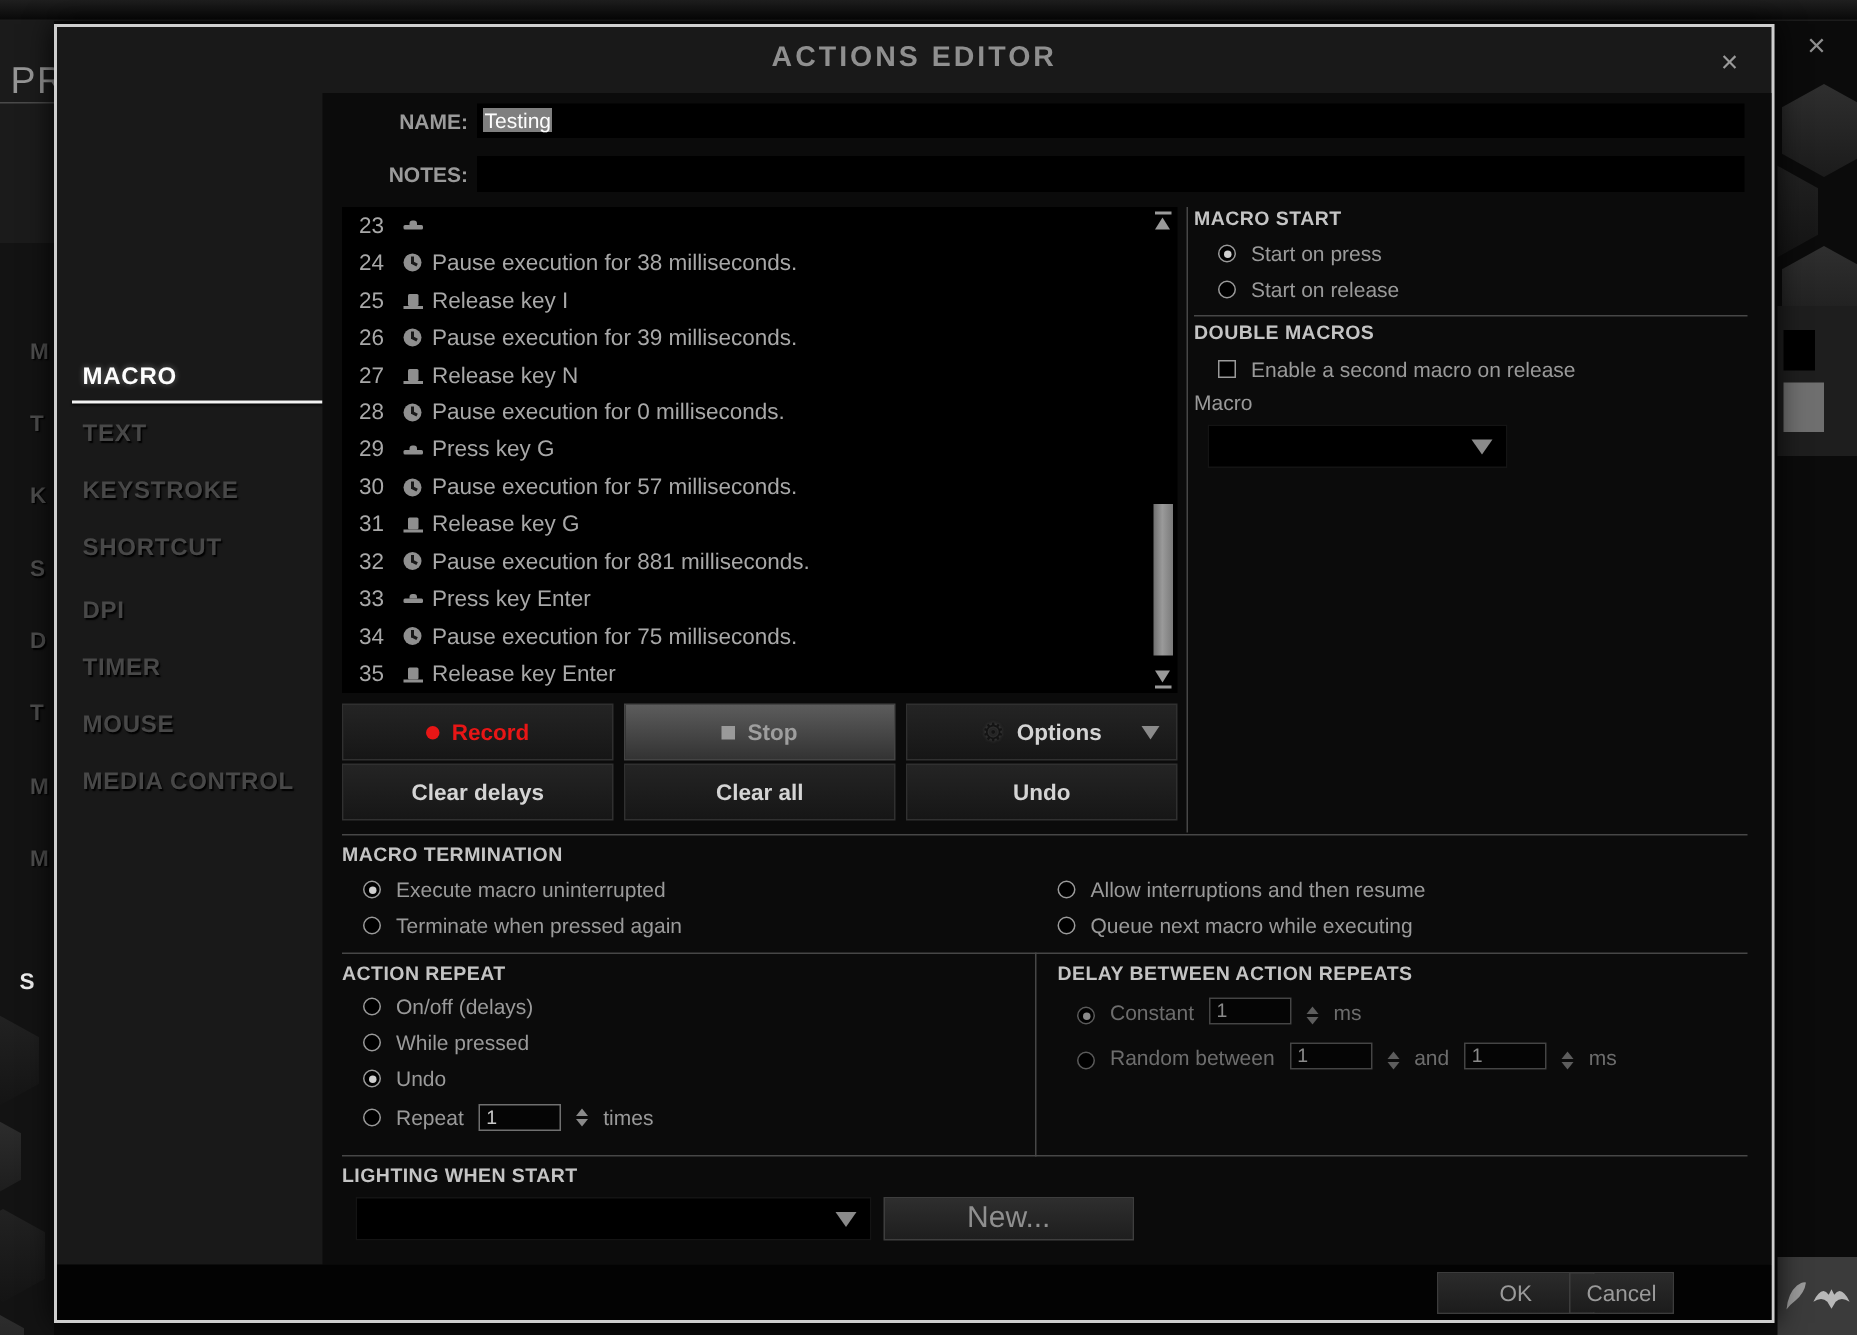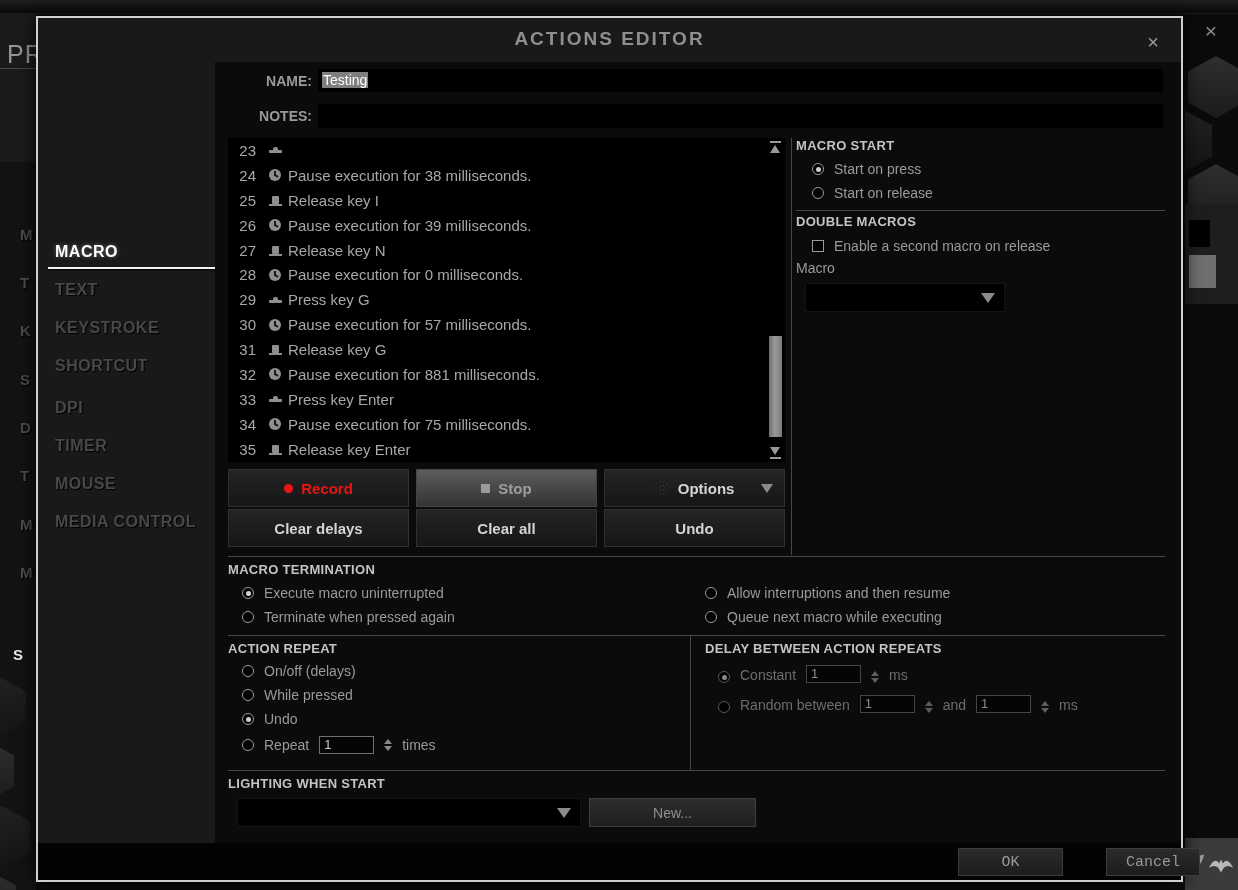--- a/index.html
+++ b/index.html
@@ -123,24 +123,24 @@
   .opt.dimmed .spin .up { border-bottom-color:#5d5d5d; }
   .opt.dimmed .spin .dn { border-top-color:#5d5d5d; }
 
   .plabel { position:absolute; font-size:14px; color:#9a9a9a; }
   .dd { position:absolute; background:#000; border:1px solid #141414; cursor:pointer; }
   .dd .val { position:absolute; left:6px; top:4px; font-size:13px; color:#bbb; }
   .dd .arr { position:absolute; right:9px; top:9px; width:0; height:0;
              border-left:7px solid transparent; border-right:7px solid transparent; border-top:10px solid #8a8a8a; }
 
   .gbtn { position:absolute; background:linear-gradient(180deg,#2e2e2e,#1e1e1e); border:1px solid #3e3e3e;
-          color:#8f8f8f; font-size:14px; display:flex; align-items:center; justify-content:center; cursor:pointer; }
-
-  
-  .footer { position:absolute; left:0; top:825px; width:1143px; height:37px; background:#030303;font-family:Liberation Mono, monospace; }
+          color:#8f8f8f; font-size:20px; display:flex; align-items:center; justify-content:center; cursor:pointer; }
+
+  
+  .footer { position:absolute; left:0; top:825px; width:1143px; height:37px; background:#030303; }
   .fbtn { position:absolute; top:5px; height:28px; background:linear-gradient(180deg,#2b2b2b,#1c1c1c);
           border:1px solid #3c3c3c; color:#9a9a9a; font-size:15px; display:flex; align-items:center;
           justify-content:center; cursor:pointer; }
 </style>
 </head>
 <body>
 
 <div id="screen">
 
   <div class="topbar"></div>
@@ -439,18 +439,18 @@
       </div>
       <div class="gbtn" style="left:374px;top:736px;width:167px;height:29px">
         <span>New...</span>
       </div>
     </div>
 
     <div class="footer">
       <div class="fbtn" style="left:920px;width:105px">
           <span>OK</span>
         </div>
-      <div class="fbtn" style="left:1068px;width:94px">
+      <div class="fbtn" style="left:1008px;width:70px">
           <span>Cancel</span>
         </div>
     </div>
   </div>
 </div>
 
 </body></html>

